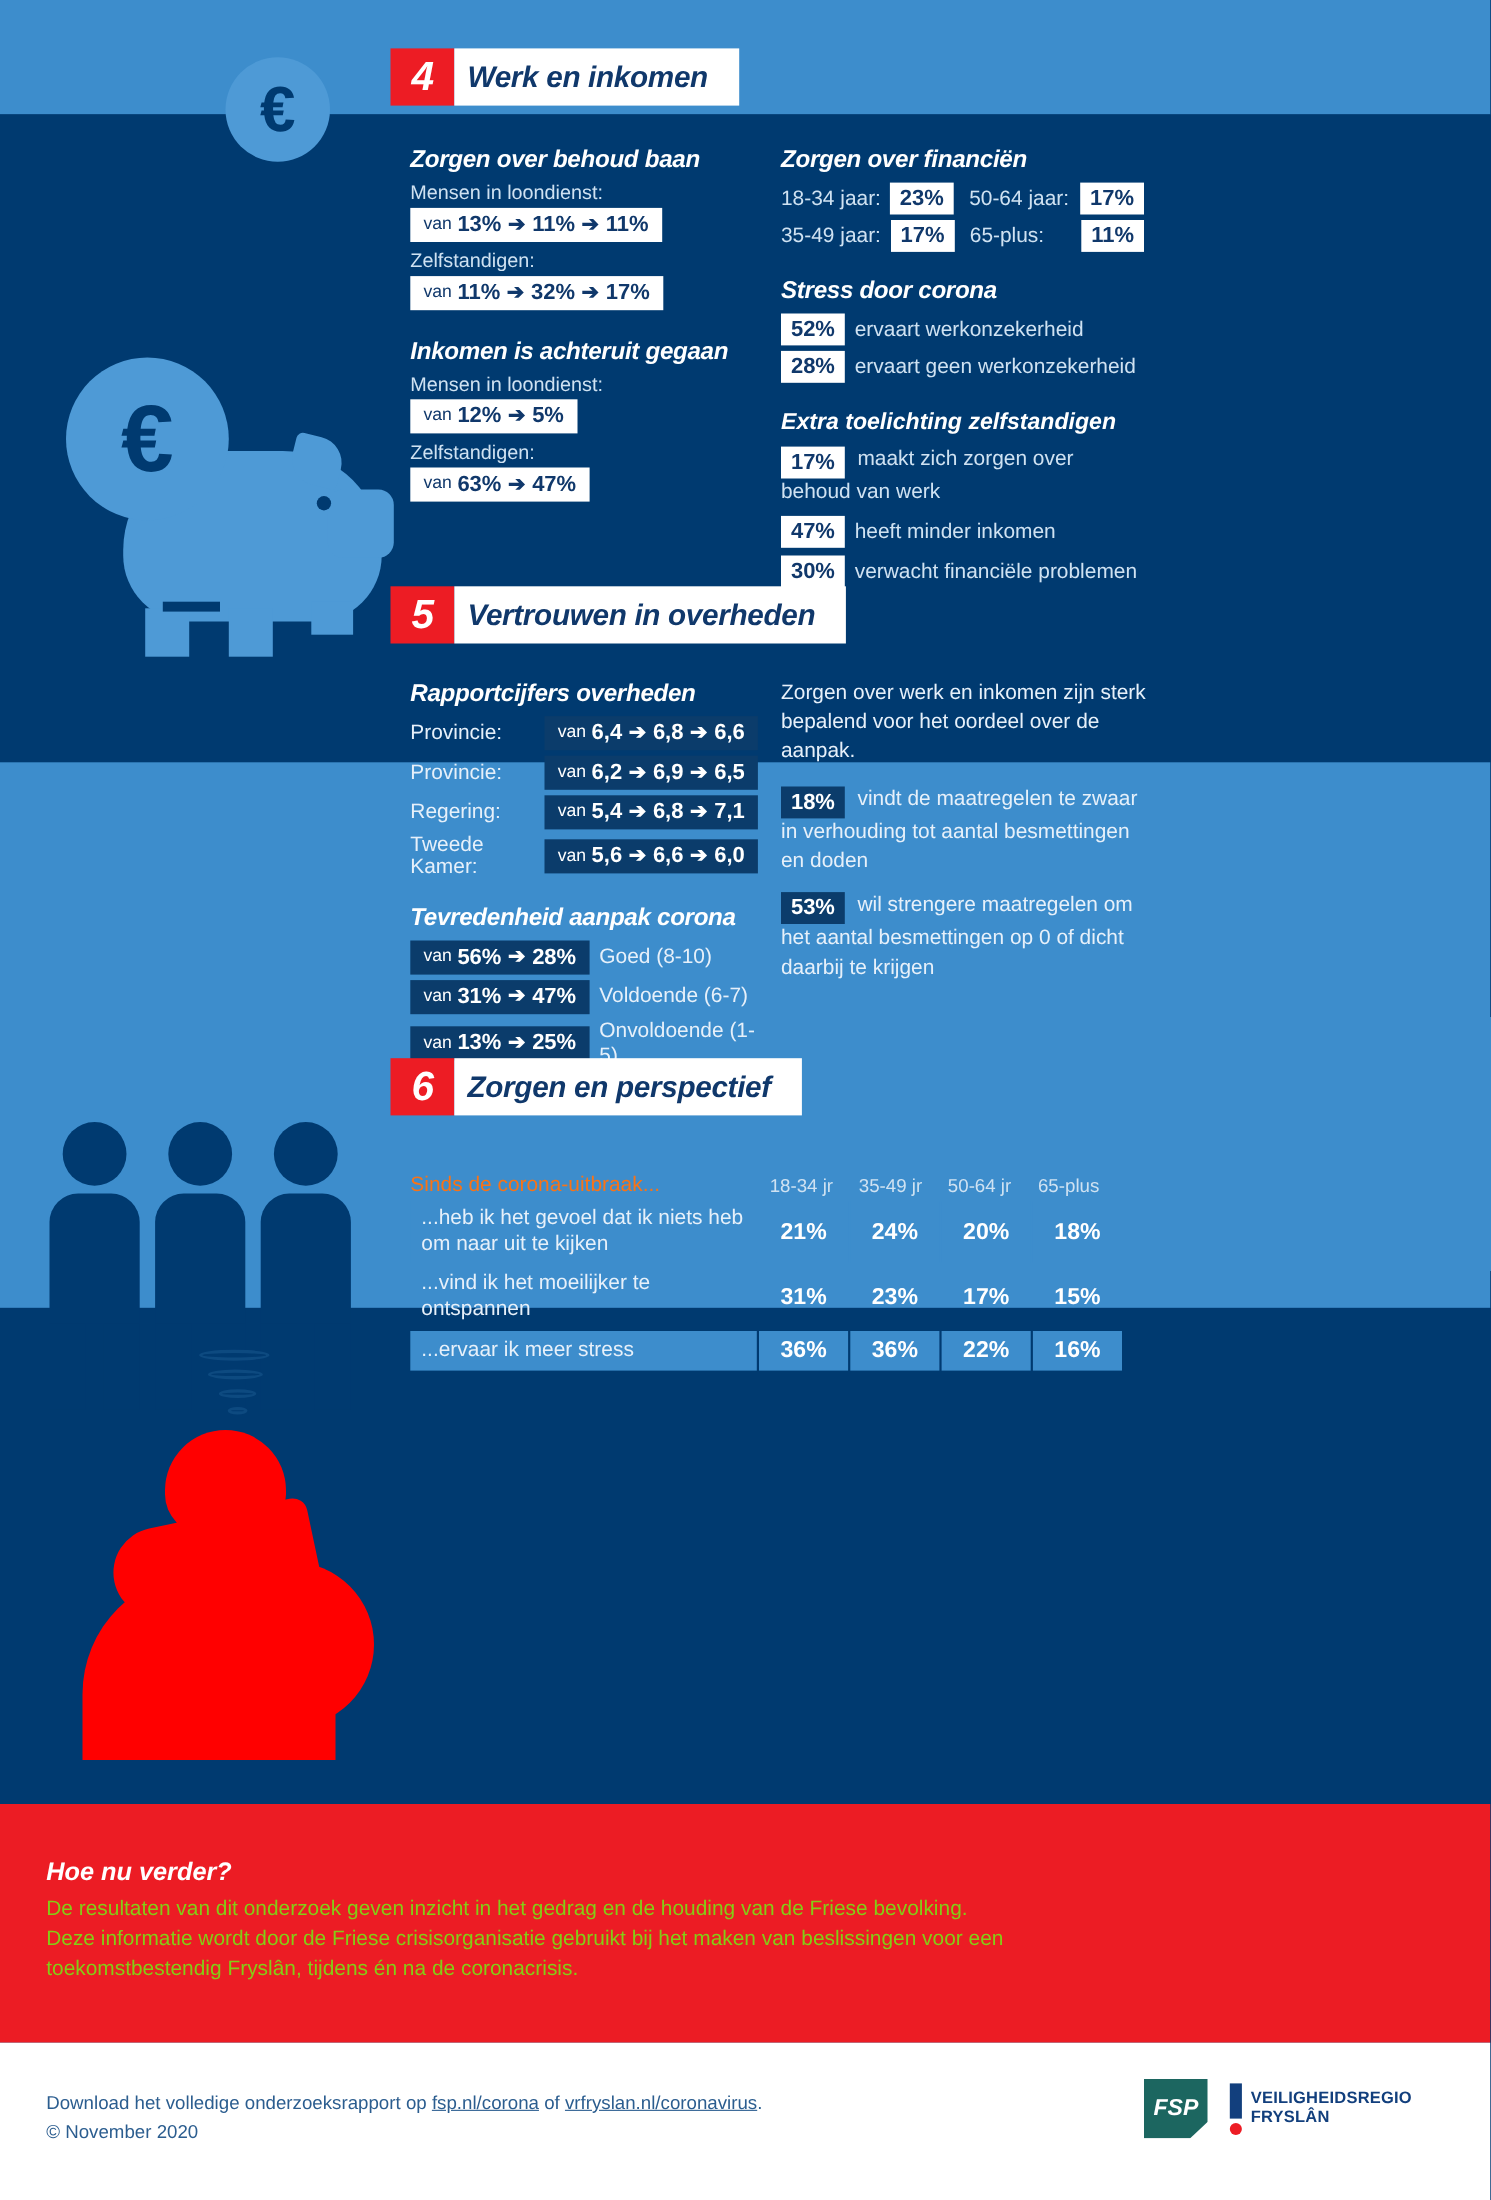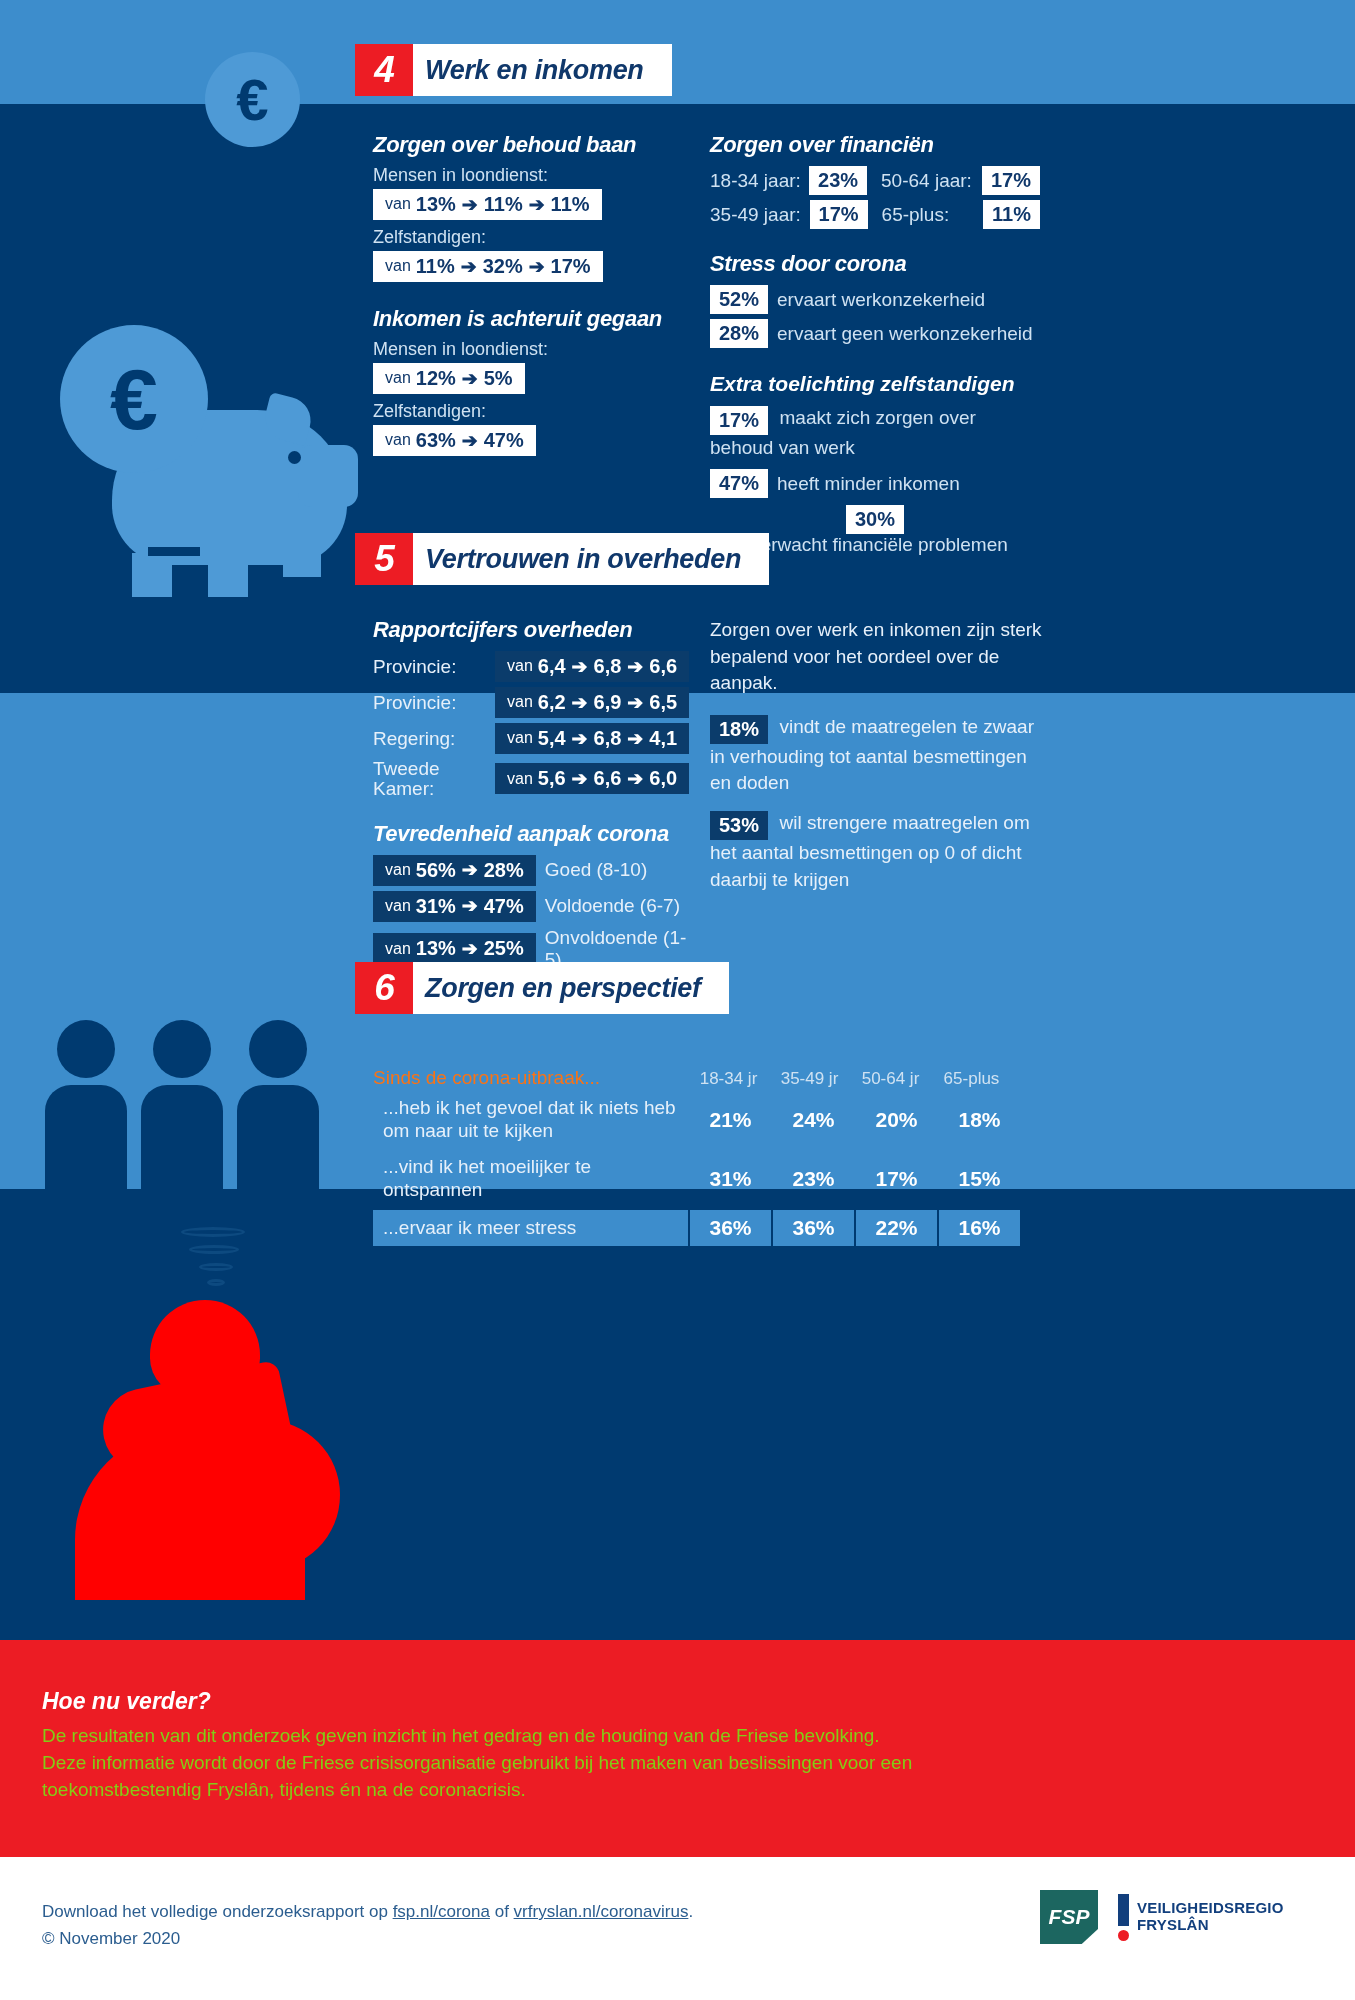--- a/index.html
+++ b/index.html
@@ -325,21 +325,21 @@
 
     <div class="h-sub-it" style="margin-top:24px;">Extra toelichting zelfstandigen</div>
     <div style="margin-top:9px;">
       <span class="badge-w" style="vertical-align:-3px;">17%</span>
       <span class="lbl" style="margin-left:7px; line-height:1.34;">maakt zich zorgen over behoud van werk</span>
     </div>
     <div class="row" style="margin-top:9px;">
       <span class="badge-w">47%</span>
       <span class="lbl" style="margin-left:9px;">heeft minder inkomen</span>
     </div>
-    <div class="row" style="margin-top:7px;flex-direction:column;">
+    <div class="row" style="margin-top:7px;">
       <span class="badge-w">30%</span>
       <span class="lbl" style="margin-left:9px;">verwacht financiële problemen</span>
     </div>
   </div>
 
   <div class="sec-header" id="sec5-header">
     <div class="sec-num">5</div>
     <div class="sec-title">Vertrouwen in overheden</div>
   </div>
 
@@ -369,21 +369,21 @@
       </span>
     </div>
     <div class="grade-row">
       <span class="grade-name">Regering:</span>
       <span class="pill-n">
         <span class="van">van</span>
         <b>5,4</b>
         <span class="arr">➔</span>
         <b>6,8</b>
         <span class="arr">➔</span>
-        <b>4,1</b>
+        <b>7,1</b>
       </span>
     </div>
     <div class="grade-row">
       <span class="grade-name">Tweede Kamer:</span>
       <span class="pill-n">
         <span class="van">van</span>
         <b>5,6</b>
         <span class="arr">➔</span>
         <b>6,6</b>
         <span class="arr">➔</span>

